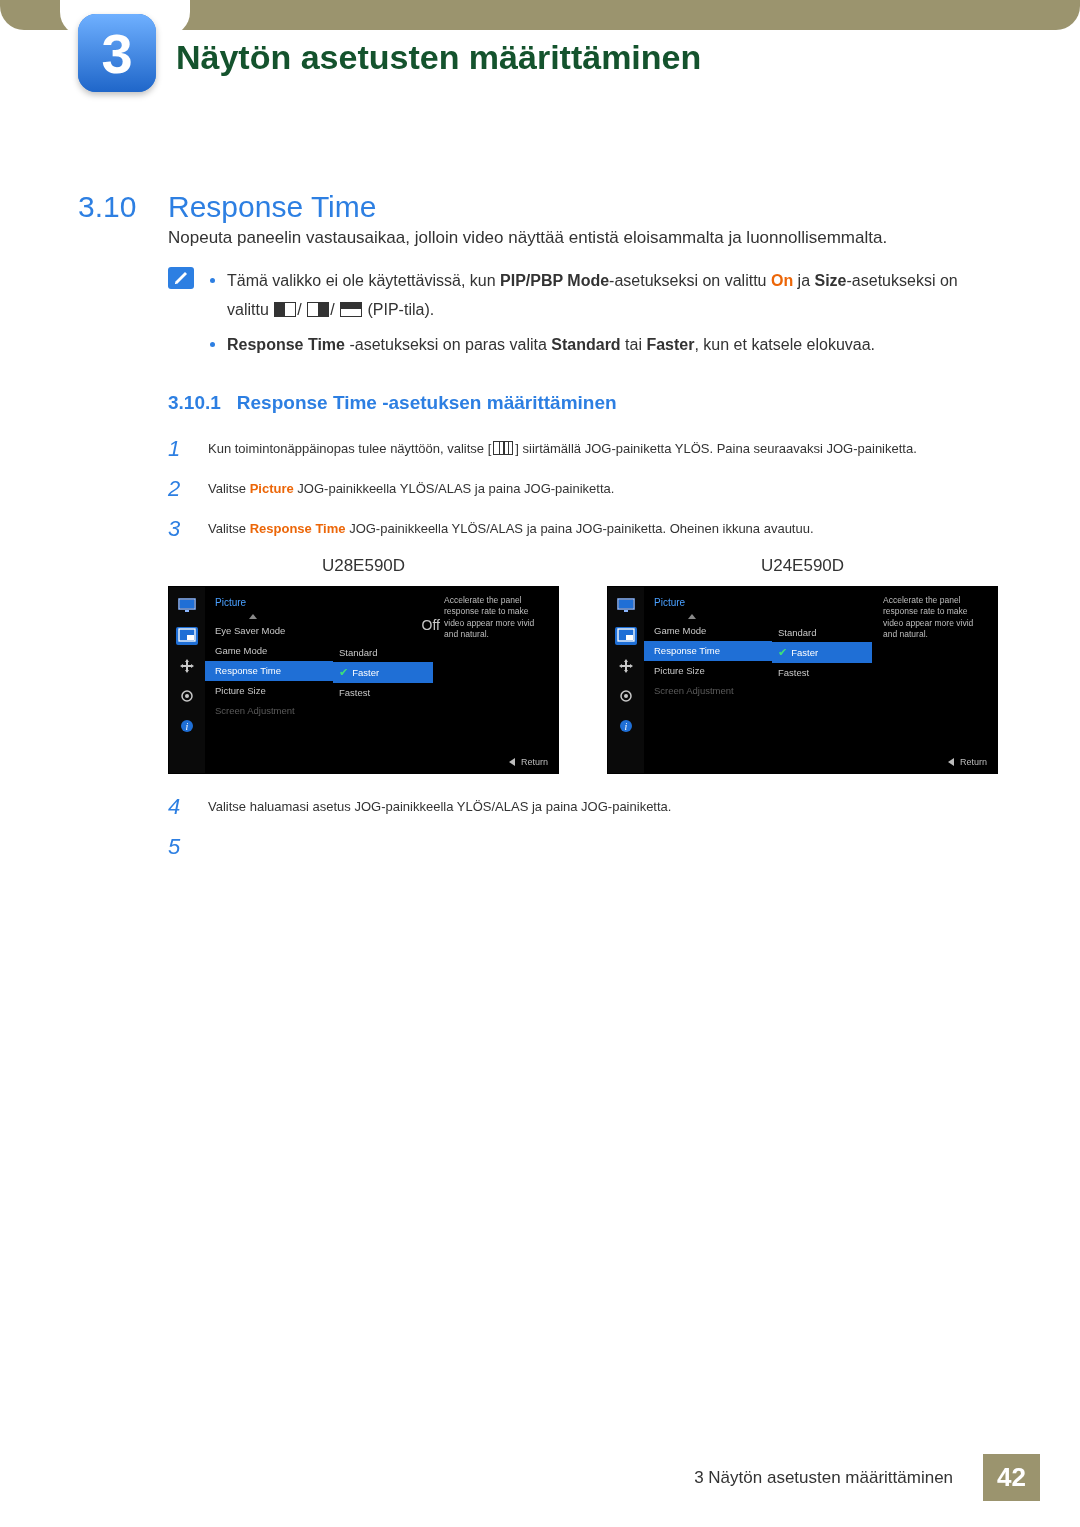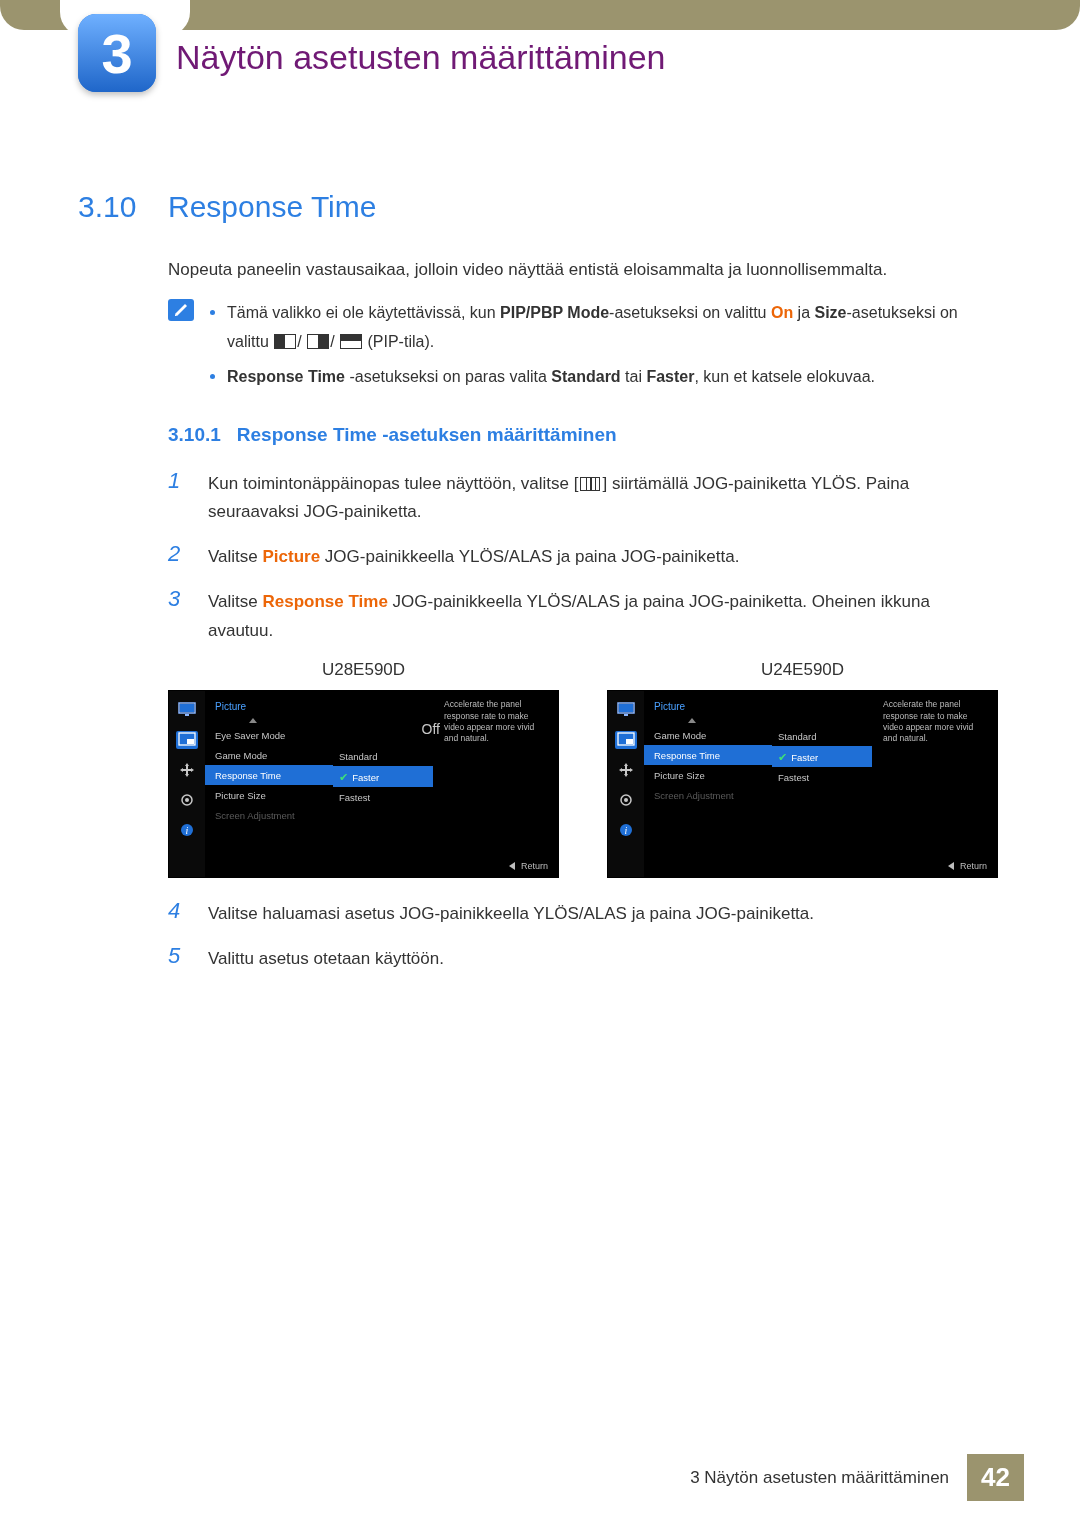--- a/index.html
+++ b/index.html
@@ -49,30 +49,30 @@
   .chapter-badge-grad {
     position:absolute; inset:0; border-radius:18px;
     background: linear-gradient(to bottom, #6fb0ff 0%, #1f66c9 100%);
   }
   .chapter-badge span { position: relative; z-index: 1; }
   .chapter-title {
     position: absolute;
     top: 38px;
     left: 176px;
     font-size: 34px;
-    color: #701a75;
-    font-weight: 400;
+    color: #14532d;
+    font-weight: 700;
   }
   .content {
     position: absolute;
     top: 190px;
     left: 78px;
     width: 920px;
   }
-  .sec-row { display: flex; align-items: center; margin-bottom: 32px; }
+  .sec-row { display: flex; align-items: center; }
   .sec-num {
     color: #2d7fe2; font-size: 30px; font-weight: 500; width: 90px;
   }
   .sec-title {
     color: #2d7fe2; font-size: 30px; font-weight: 500;
   }
   .body-text {
     margin-left: 90px; font-size: 17px; line-height: 1.6; color: #333;
     margin-bottom: 16px;
   }
@@ -99,21 +99,21 @@
   }
   .pip-half-left::after { left:0; top:0; width:50%; height:100%; }
   .pip-half-right::after { right:0; top:0; width:50%; height:100%; }
   .pip-top::after { left:0; top:0; width:100%; height:50%; }
   .subsec-row { margin-left: 90px; display:flex; align-items:center; gap:16px; margin-bottom: 22px; }
   .subsec-num { color:#2d7fe2; font-size:19px; font-weight:600; }
   .subsec-title { color:#2d7fe2; font-size:19px; font-weight:600; }
   .steps { margin-left: 90px; }
   .step-row { display:flex; gap:22px; margin-bottom: 14px; }
   .step-num { color:#2d7fe2; font-style:italic; font-size:22px; width:18px; flex-shrink:0; }
-  .step-text { font-size:17px; line-height:1.7; color:#333; padding-top:2px; }
+  .step-text { font-size:13px; line-height:1.7; color:#333; padding-top:2px;text-align:center; }
   .menu-icon {
     display:inline-block; width:20px; height:14px; border:1.5px solid #333;
     position:relative; vertical-align:-2px; background:#fff; margin:0 2px;
   }
   .menu-icon span { position:absolute; background:#333; width:1.5px; height:100%; }
   .menu-icon .b1 { left:25%; } .menu-icon .b2 { left:50%; } .menu-icon .b3 { left:75%; }
   .osd-row {
     margin-left: 90px; display:flex; gap:48px; margin-top:6px; margin-bottom:20px;
   }
   .osd-col { flex:1; }
@@ -164,21 +164,21 @@
   .osd-return {
     position:absolute; bottom:6px; right:10px; color:#bdbdbd; font-size:9px;
     display:flex; align-items:center; gap:6px;
   }
   .osd-return::before {
     content:""; width:0;height:0; border-top:4px solid transparent;
     border-bottom:4px solid transparent; border-right:6px solid #bdbdbd;
   }
   .osd-val-off { color:#c8c8c8; font-size:14px; position:absolute; top:30px; right:118px; }
   .footer {
-    position:absolute; bottom:26px; right:56px; display:flex; align-items:center; gap:0;
+    position:absolute; bottom:26px; right:40px; display:flex; align-items:center; gap:12px;
   }
   .footer-text {
     font-size:17px; color:#333; padding:0 18px;
   }
   .footer-page {
     background:#9b946e; color:#fff; font-size:26px; font-weight:600;
     padding:8px 14px;
   }
 </style>
 </head>
@@ -381,21 +381,20 @@
     </div>
   </div>
 
   <div class="steps">
     <div class="step-row">
       <div class="step-num">4</div>
       <div class="step-text">Valitse haluamasi asetus JOG-painikkeella YLÖS/ALAS ja paina JOG-painiketta.</div>
     </div>
     <div class="step-row">
       <div class="step-num">5</div>
-      <div class="step-text">Valittu asetus otetaan käyttöön.</div>
     </div>
   </div>
 </div>
 
 <div class="footer">
   <div class="footer-text">3 Näytön asetusten määrittäminen</div>
   <div class="footer-page">42</div>
 </div>
 
 </body></html>

